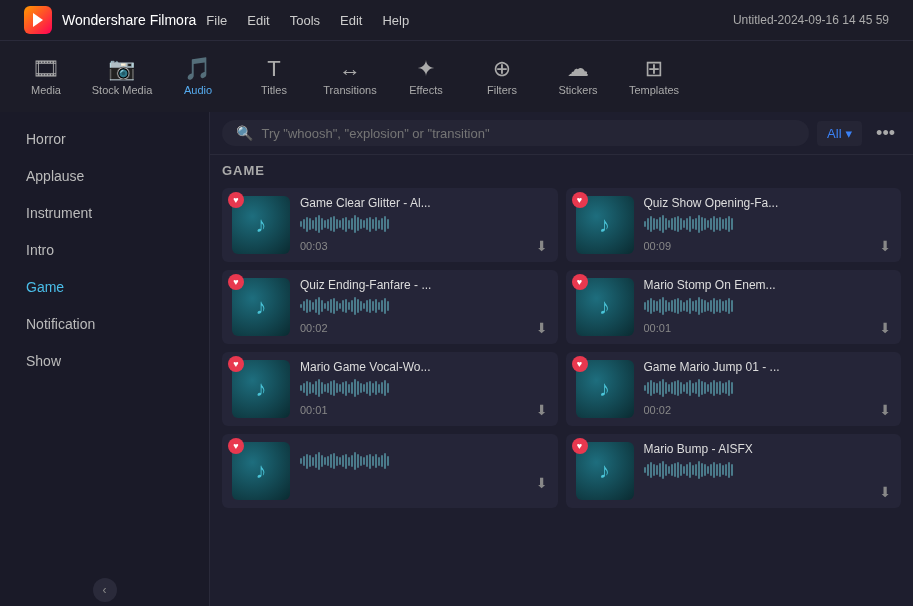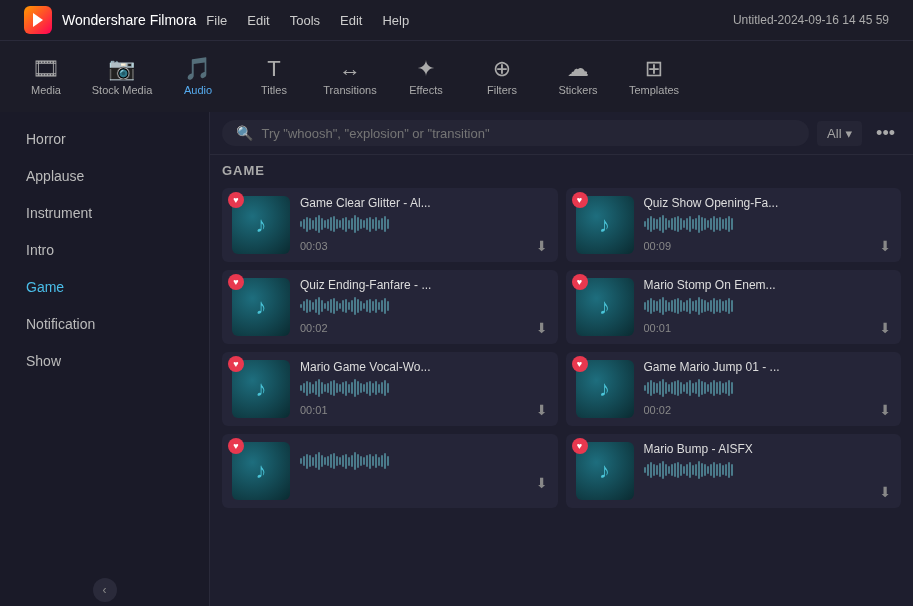--- a/index.html
+++ b/index.html
@@ -161,21 +161,21 @@
       width: 100%;
     }
     .search-icon-txt { color: #888; font-size: 14px; }
     #filter-dropdown {
       display: flex;
       align-items: center;
       background: #252535;
       border-radius: 4px;
       padding: 5px 10px;
       cursor: pointer;
-      color: #a3a3a3;
+      color: #3b82f6;
       font-size: 13px;
       gap: 4px;
     }
     #more-btn {
       color: #aaa;
       font-size: 18px;
       cursor: pointer;
       padding: 2px 6px;
     }
 

